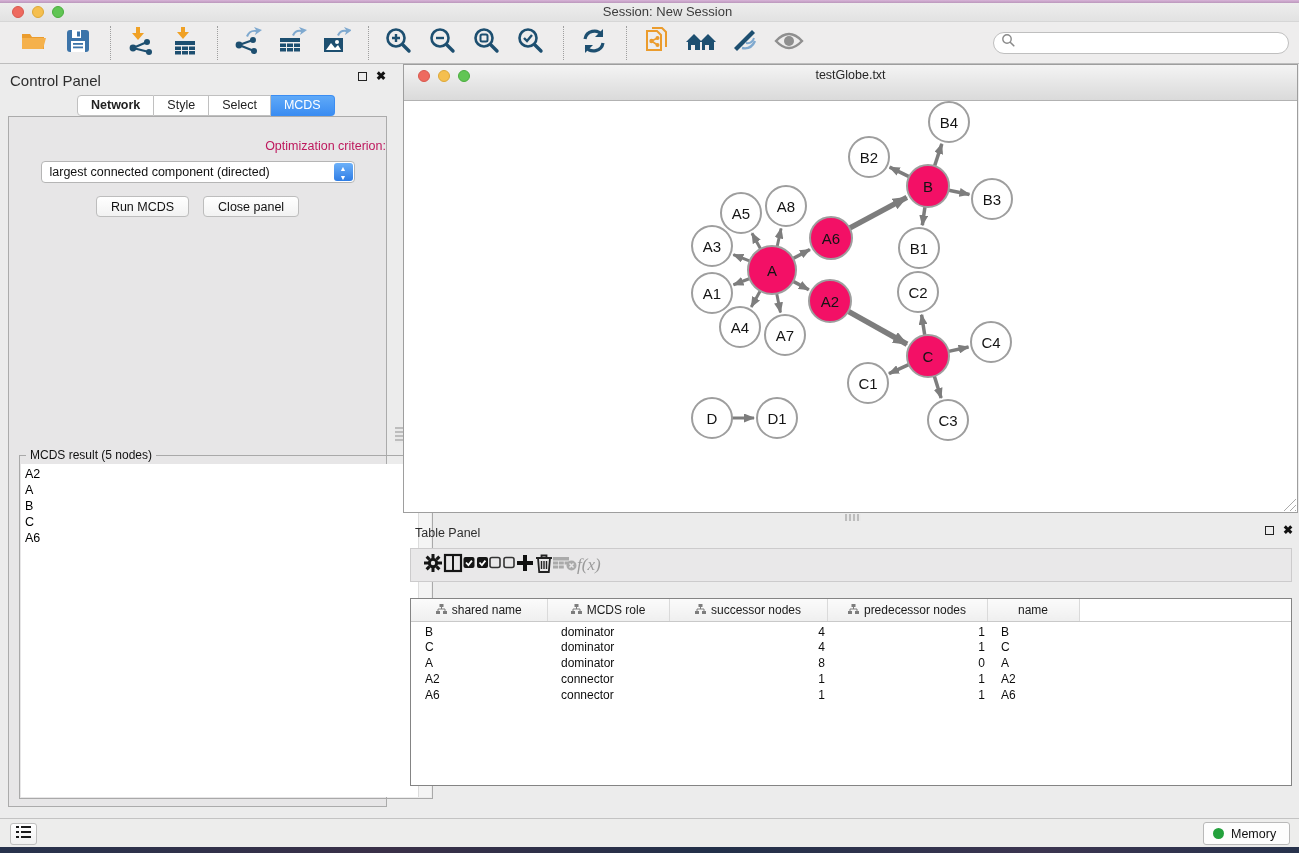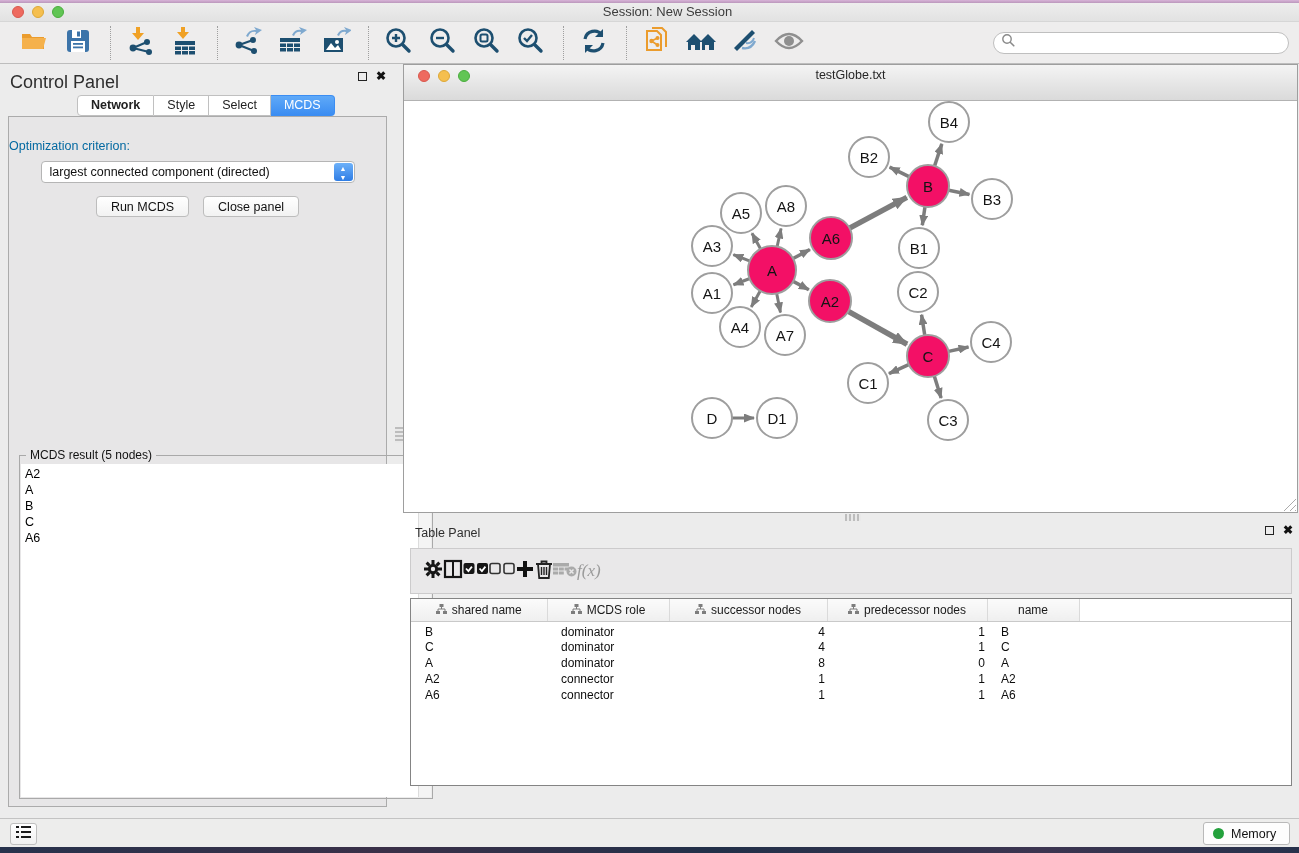--- a/index.html
+++ b/index.html
@@ -21,36 +21,36 @@
              border-bottom:1px solid #bdbdbd; display:flex; align-items:center; padding-left:16px; }
   .tbtn { width:36px; height:34px; display:flex; align-items:center; justify-content:center; margin-right:8px; }
   .sep { width:1px; height:34px; border-left:1px dotted #9f9f9f; margin:0 12px 0 6px; }
   .searchbox { margin-left:auto; margin-right:10px; width:296px; height:22px; background:#fff;
                border:1px solid #bfbfbf; border-radius:11px; display:flex; align-items:center; padding-left:7px; }
   .searchbox input { border:none; outline:none; flex:1; height:18px; font-size:12px; background:transparent; }
 
   
   .control-panel { position:absolute; left:4px; top:66px; width:388px; height:752px; }
   .cp-header { position:relative; height:24px; }
-  .cp-title { font-size:18px; color:#2e2e2e; padding:6px 0 0 6px; }
+  .cp-title { font-size:15px; color:#2e2e2e; padding:6px 0 0 6px; }
   .panel-ctrls { position:absolute; right:6px; top:6px; display:flex; gap:9px; align-items:center; }
   .sq-icon { width:9px; height:9px; border:1.5px solid #222; display:inline-block; }
   .x-icon { font-size:12px; font-weight:bold; color:#111; line-height:9px; }
 
   .seg { display:flex; }
   .seg .segbtn { height:21px; background:#fff; border:1px solid #c0c0c0; border-left:none;
                  font-size:12.5px; color:#222; padding:0 13px; line-height:19px; }
   .seg .segbtn:first-child { border-left:1px solid #c0c0c0; border-radius:4px 0 0 4px;font-weight:bold; }
   .seg .segbtn:last-child { border-radius:0 4px 4px 0; }
   .seg .segbtn.active { background:linear-gradient(#5fa9f8,#3b8df2); border-color:#3b8df2; color:#fff; }
   .cp-tabs { position:absolute; left:73px; top:29px; z-index:2; }
 
   .cp-body { position:absolute; left:4px; top:50px; width:379px; height:691px;
              background:#e7e6e7; border:1px solid #ababab; }
-  .opt-label { text-align:left; font-size:12.5px; color:#0369a1; margin-top:22px; }
+  .opt-label { text-align:right; font-size:12.5px; color:#be185d; margin-top:22px; }
   .opt-select { position:relative; margin:8px auto 0 auto; width:314px; height:22px; background:#fff;
                 border:1px solid #b5b5b5; border-radius:4px; font-size:12.5px; color:#111;
                 line-height:20px; padding-left:8px; }
   .opt-select .stepper { position:absolute; right:1px; top:1px; width:19px; height:18px; border-radius:3px;
                 background:linear-gradient(#6db1f9,#2f7de5); color:#fff; font-size:7px; line-height:9px;
                 text-align:center; padding-top:1px; }
   .cp-buttons { display:flex; justify-content:center; gap:14px; margin-top:13px; }
   .cp-buttons .btn { height:21px; background:linear-gradient(#ffffff,#f2f2f2); border:1px solid #bdbdbd;
                      border-radius:4px; font-size:12.5px; color:#111; padding:0 14px; }
 
@@ -76,21 +76,21 @@
   .nw-titlebar .traffic { top:5px; left:14px; }
   .nw-title { text-align:center; font-size:12.5px; color:#262626; line-height:21px; }
   .net-canvas { position:absolute; left:0; top:22px; right:0; bottom:0; }
   .resize-grip { position:absolute; right:1px; bottom:1px; width:14px; height:14px;
                  background:repeating-linear-gradient(135deg, transparent 0 3px, #ababab 3px 4px);
                  clip-path:polygon(100% 0, 100% 100%, 0 100%); }
 
   
   .table-panel { position:absolute; left:403px; top:520px; width:896px; height:298px; }
   .tp-title { font-size:12.5px; color:#2e2e2e; padding:6px 0 0 12px; }
-  .tp-toolbar { position:absolute; left:7px; top:28px; width:882px; height:46px; background:#e9e8e9;
+  .tp-toolbar { position:absolute; left:7px; top:28px; width:882px; height:34px; background:#e9e8e9;
                 border:1px solid #cccbcc; display:flex; align-items:center; padding-left:12px; }
   .fx { font-family:"Liberation Serif", serif; font-style:italic; font-size:17px; color:#9a9a9a; }
   .tp-table { position:absolute; left:7px; top:78px; width:882px; height:188px; background:#fff;
               border:1px solid #848484; overflow:hidden; }
   table.grid { border-collapse:collapse; table-layout:fixed; width:100%; font-size:12px; color:#0d0d0d; }
   table.grid th { height:22px; background:linear-gradient(#fbfbfb,#efefef); border-right:1px solid #dadada;
                   border-bottom:1px solid #c9c9c9; font-weight:normal; font-size:12px; color:#1a1a1a; }
   table.grid th .th-inner { display:flex; align-items:center; justify-content:center; gap:5px; }
   table.grid th.filler { background:#fff; border-right:none; }
   table.grid td { height:16px; padding:0 2px 0 14px; white-space:nowrap; overflow:hidden; }

